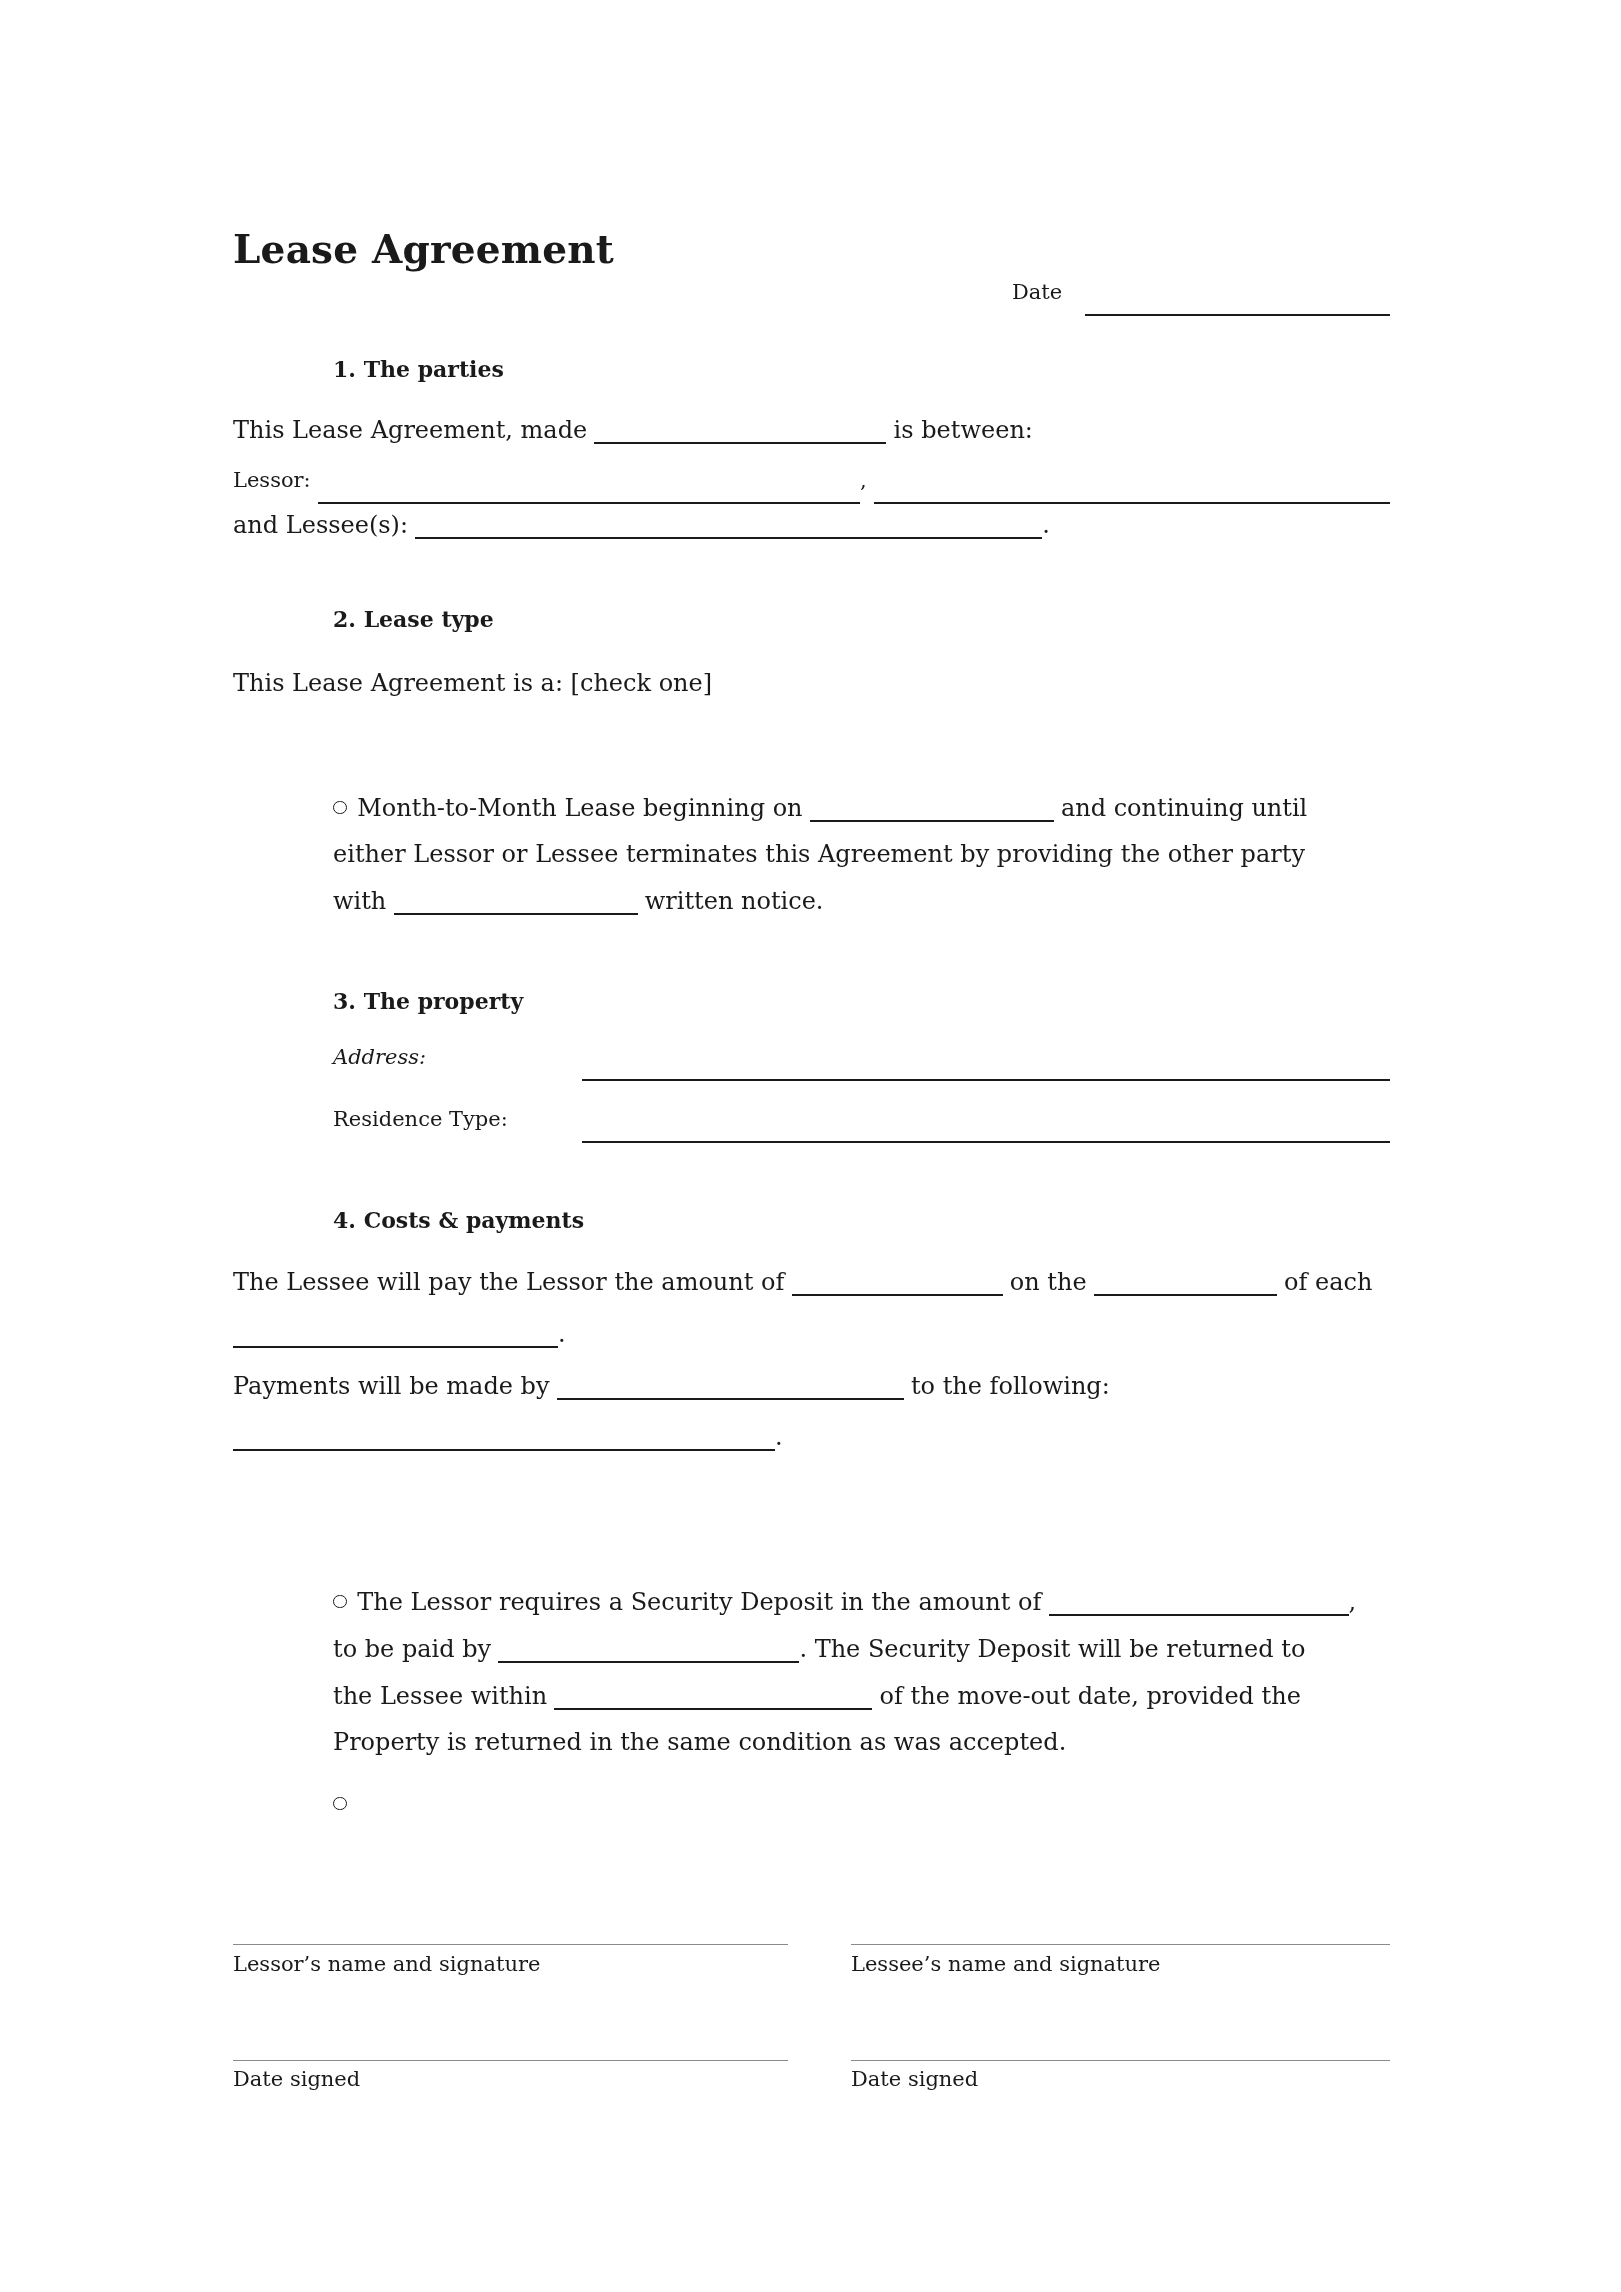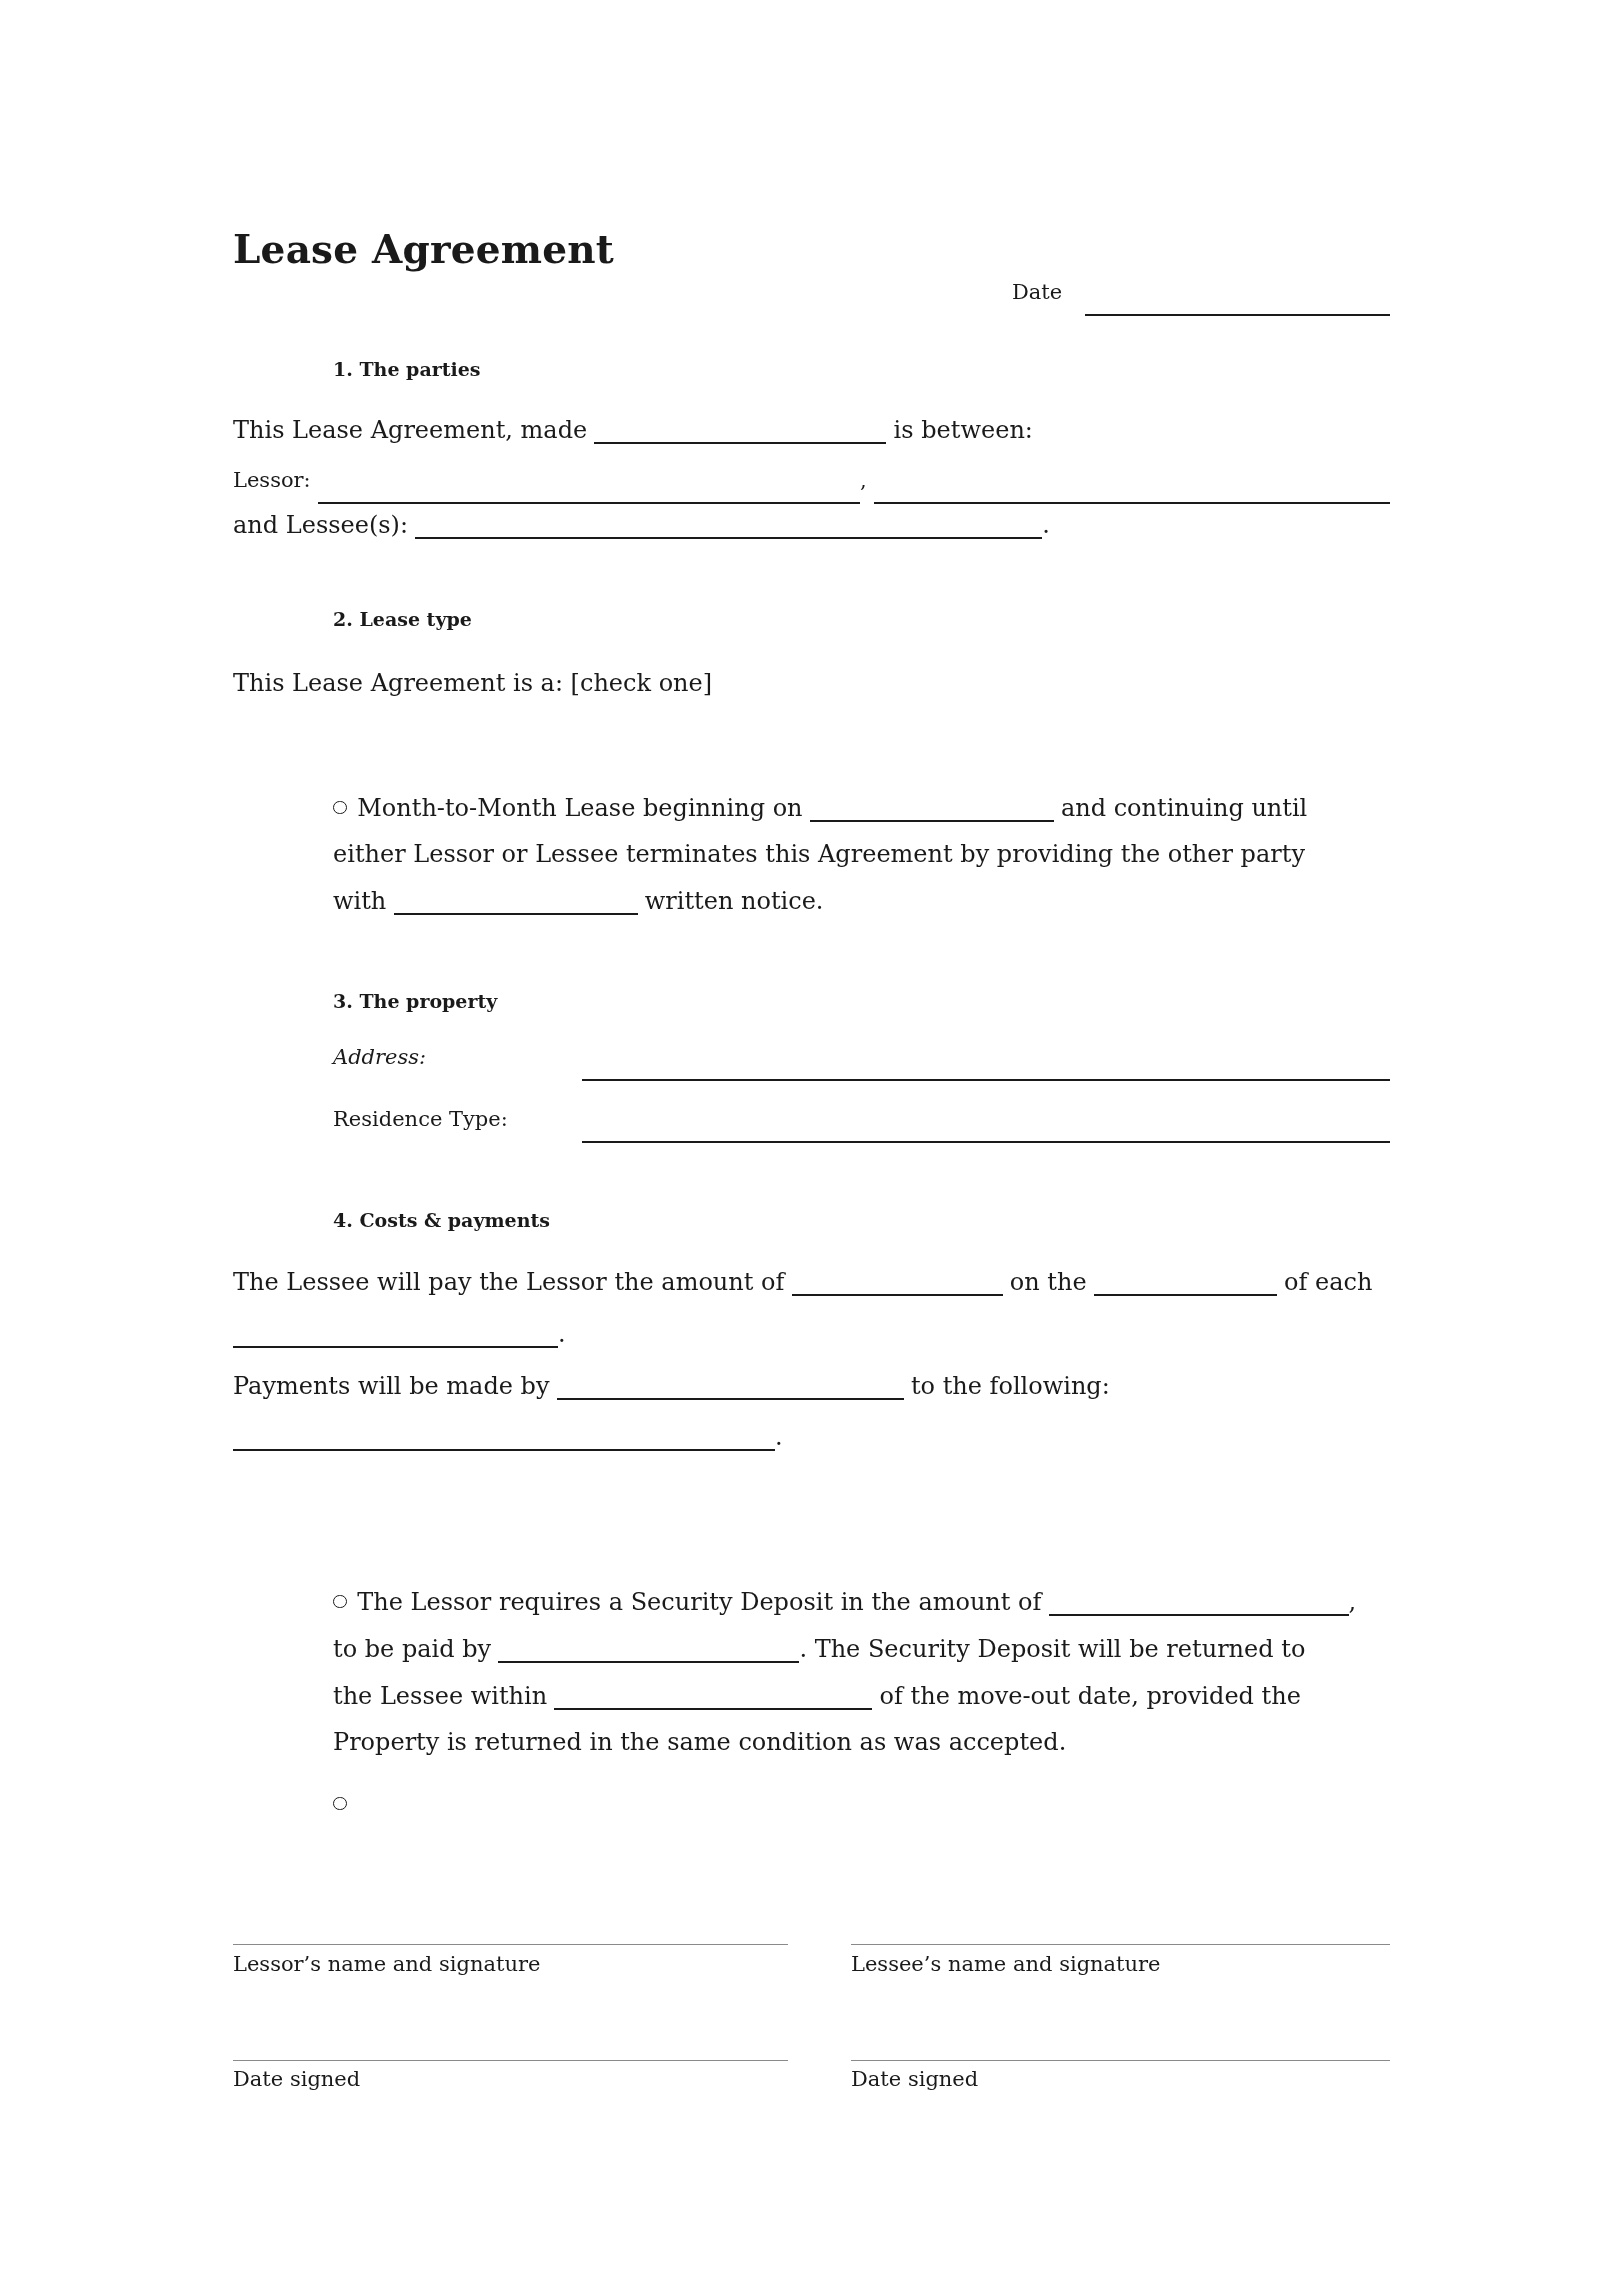--- a/index.html
+++ b/index.html
@@ -21,21 +21,21 @@
     line-height:47px;
     font-size:24px;
   }
   .title {
     position:absolute;
     left:233px; top:226px;
     font-size:39px;
     font-weight:bold;
     letter-spacing:0.2px;
   }
-  .heading { font-weight:bold; font-size:19px; }
+  .heading { font-weight:bold; font-size:22px; }
   .bl {
     display:inline-block;
     height:1em;
     border-bottom:2.7px solid #1a1a1a;
     vertical-align:-6.3px;
     margin:0 7.2px;
   }
   .bl.ml0 { margin-left:0; }
   .bl.mr0 { margin-right:0; }
   .flexrow {

